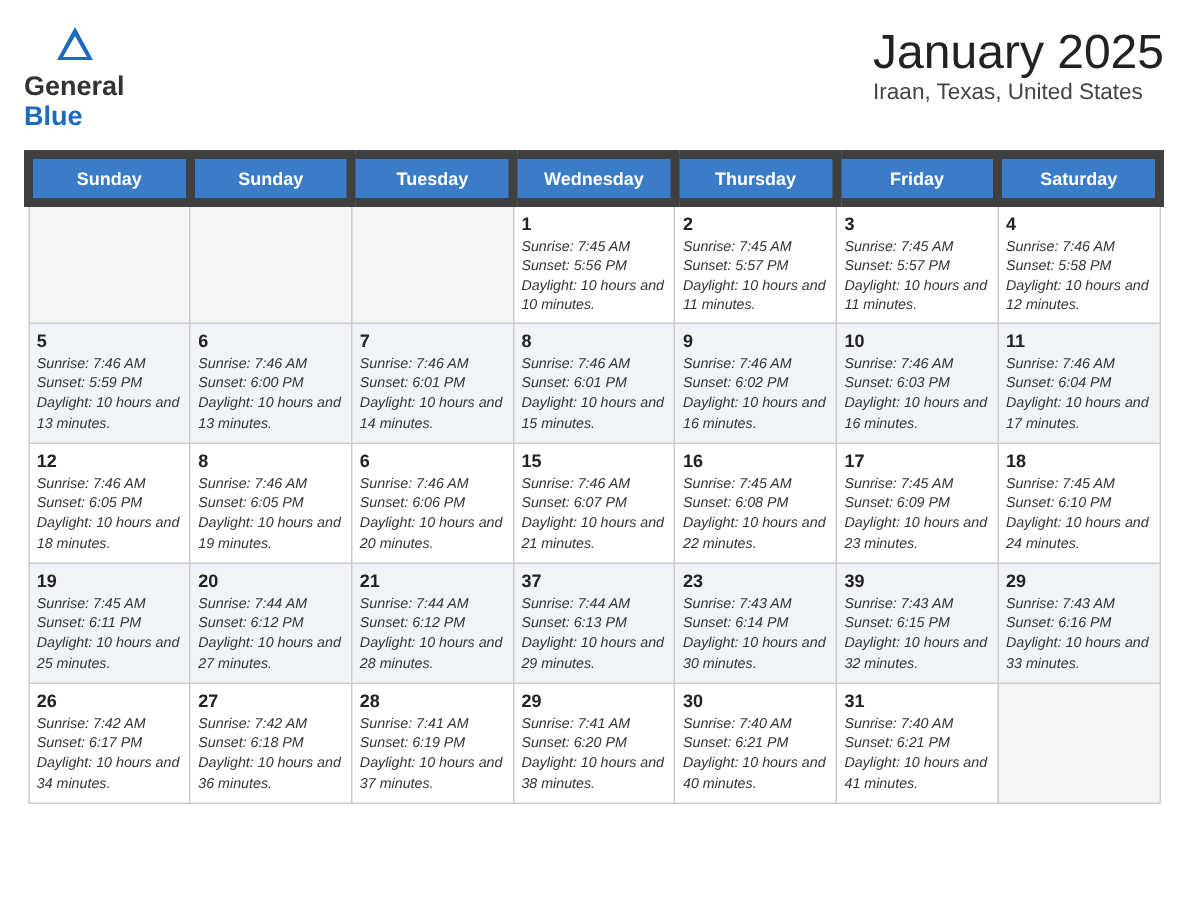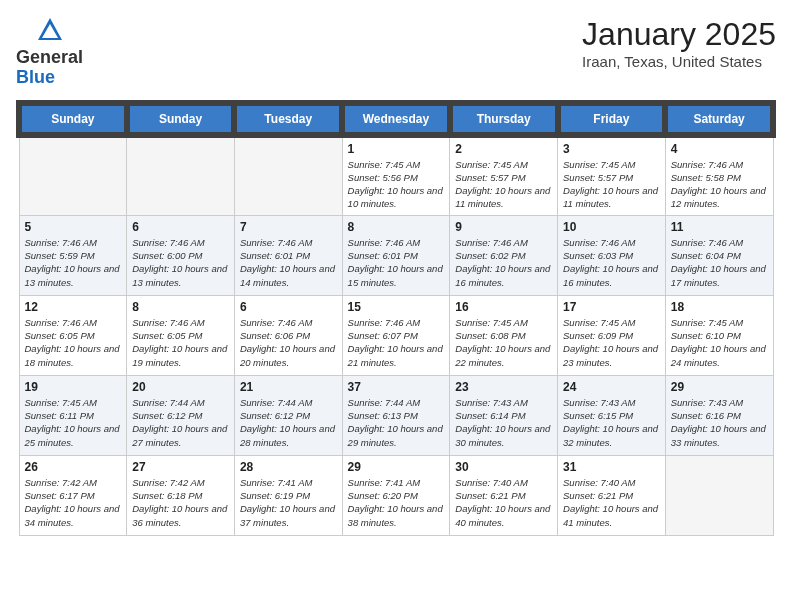--- a/index.html
+++ b/index.html
@@ -217,21 +217,21 @@
         </td>
         <td>
           <span class="day-num">37</span>
           <div class="day-info">Sunrise: 7:44 AM<br>Sunset: 6:13 PM<br>Daylight: 10 hours and 29 minutes.</div>
         </td>
         <td>
           <span class="day-num">23</span>
           <div class="day-info">Sunrise: 7:43 AM<br>Sunset: 6:14 PM<br>Daylight: 10 hours and 30 minutes.</div>
         </td>
         <td>
-          <span class="day-num">24</span>
+          <span class="day-num">39</span>
           <div class="day-info">Sunrise: 7:43 AM<br>Sunset: 6:15 PM<br>Daylight: 10 hours and 32 minutes.</div>
         </td>
         <td>
           <span class="day-num">29</span>
           <div class="day-info">Sunrise: 7:43 AM<br>Sunset: 6:16 PM<br>Daylight: 10 hours and 33 minutes.</div>
         </td>
       </tr>
       <tr>
         <td>
           <span class="day-num">26</span>

